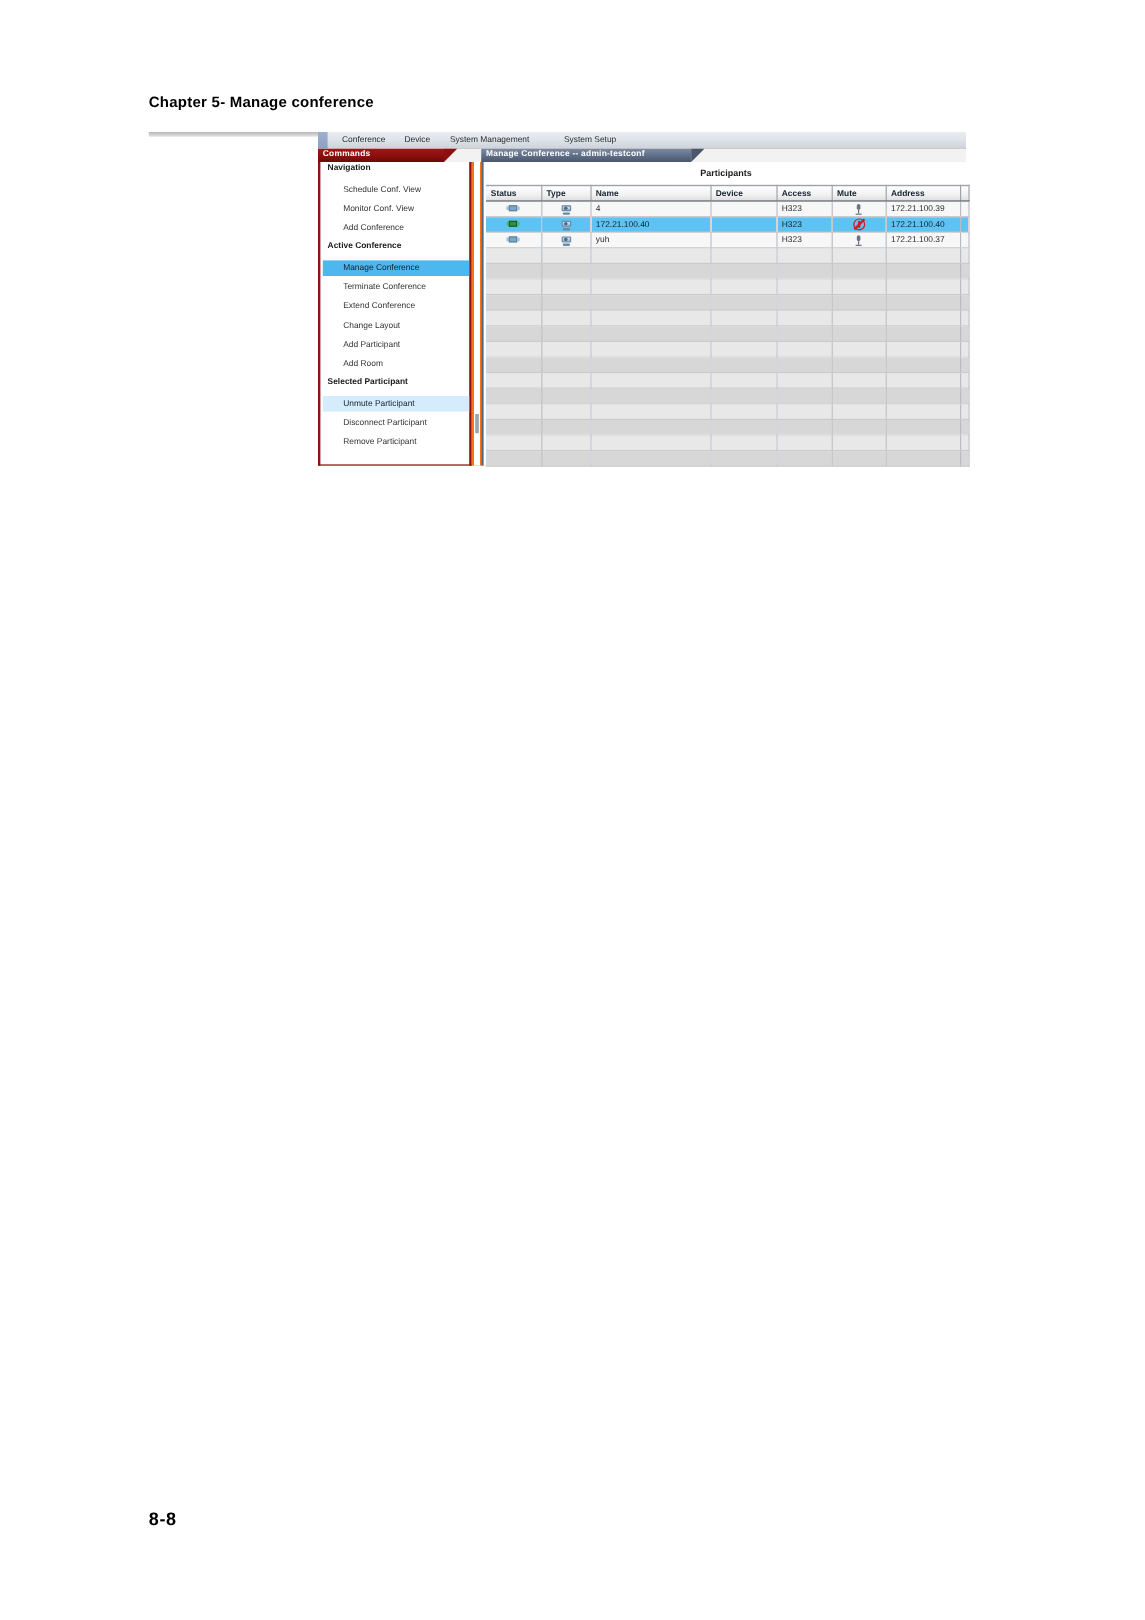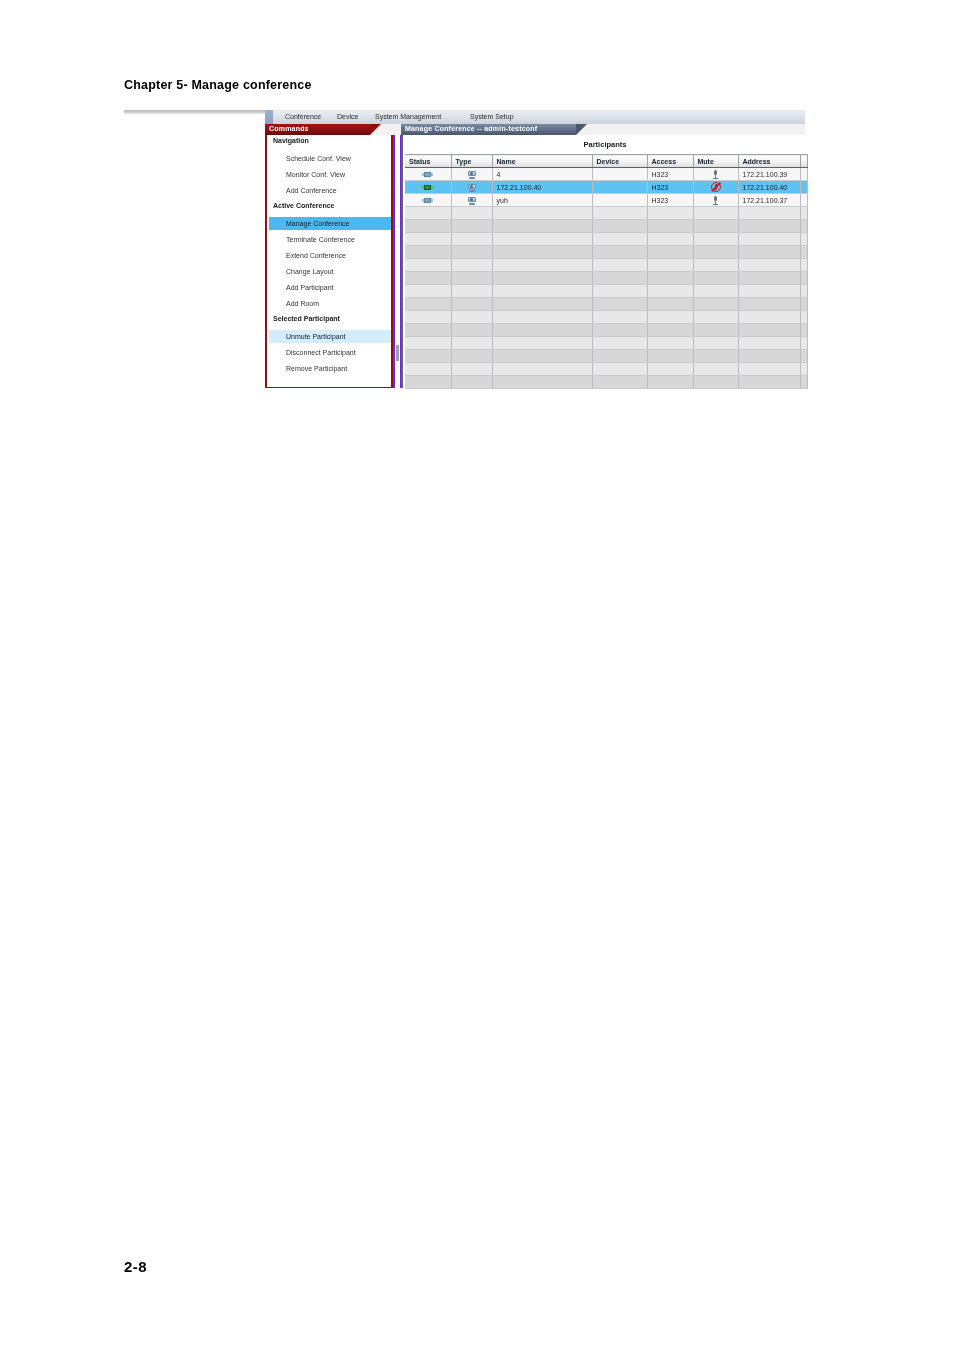--- a/index.html
+++ b/index.html
@@ -43,21 +43,21 @@
     letter-spacing: 0.5px;
   }
 
   
   .app {
     position: absolute;
     left: 265px;
     top: 110px;
     width: 540px;
     height: 278px;
-    background: #6d28d9;
+    background: #f97316;
   }
 
   
   .menubar {
     position: absolute;
     left: 0; top: 0;
     width: 540px;
     height: 14px;
     background: linear-gradient(to bottom, #e9edf2 0%, #dfe4ea 45%, #ccd2da 100%);
     border-bottom: 1px solid #b4bac2;
@@ -357,21 +357,21 @@
     width: 2px; height: 6px;
     background: #cc1e1e;
     border-radius: 1px;
   }
 </style>
 </head>
 <body>
 
 <div class="chapter-title">Chapter 5- Manage conference</div>
 <div class="top-rule"></div>
-<div class="page-number">2-8</div>
+<div class="page-number">8-8</div>
 
 <div class="app">
 
   <div class="menubar">
     <div class="menubar-edge"></div>
     <div class="menu-item" style="left:20px">Conference</div>
     <div class="menu-item" style="left:72px">Device</div>
     <div class="menu-item" style="left:110px">System Management</div>
     <div class="menu-item" style="left:205px">System Setup</div>
   </div>

